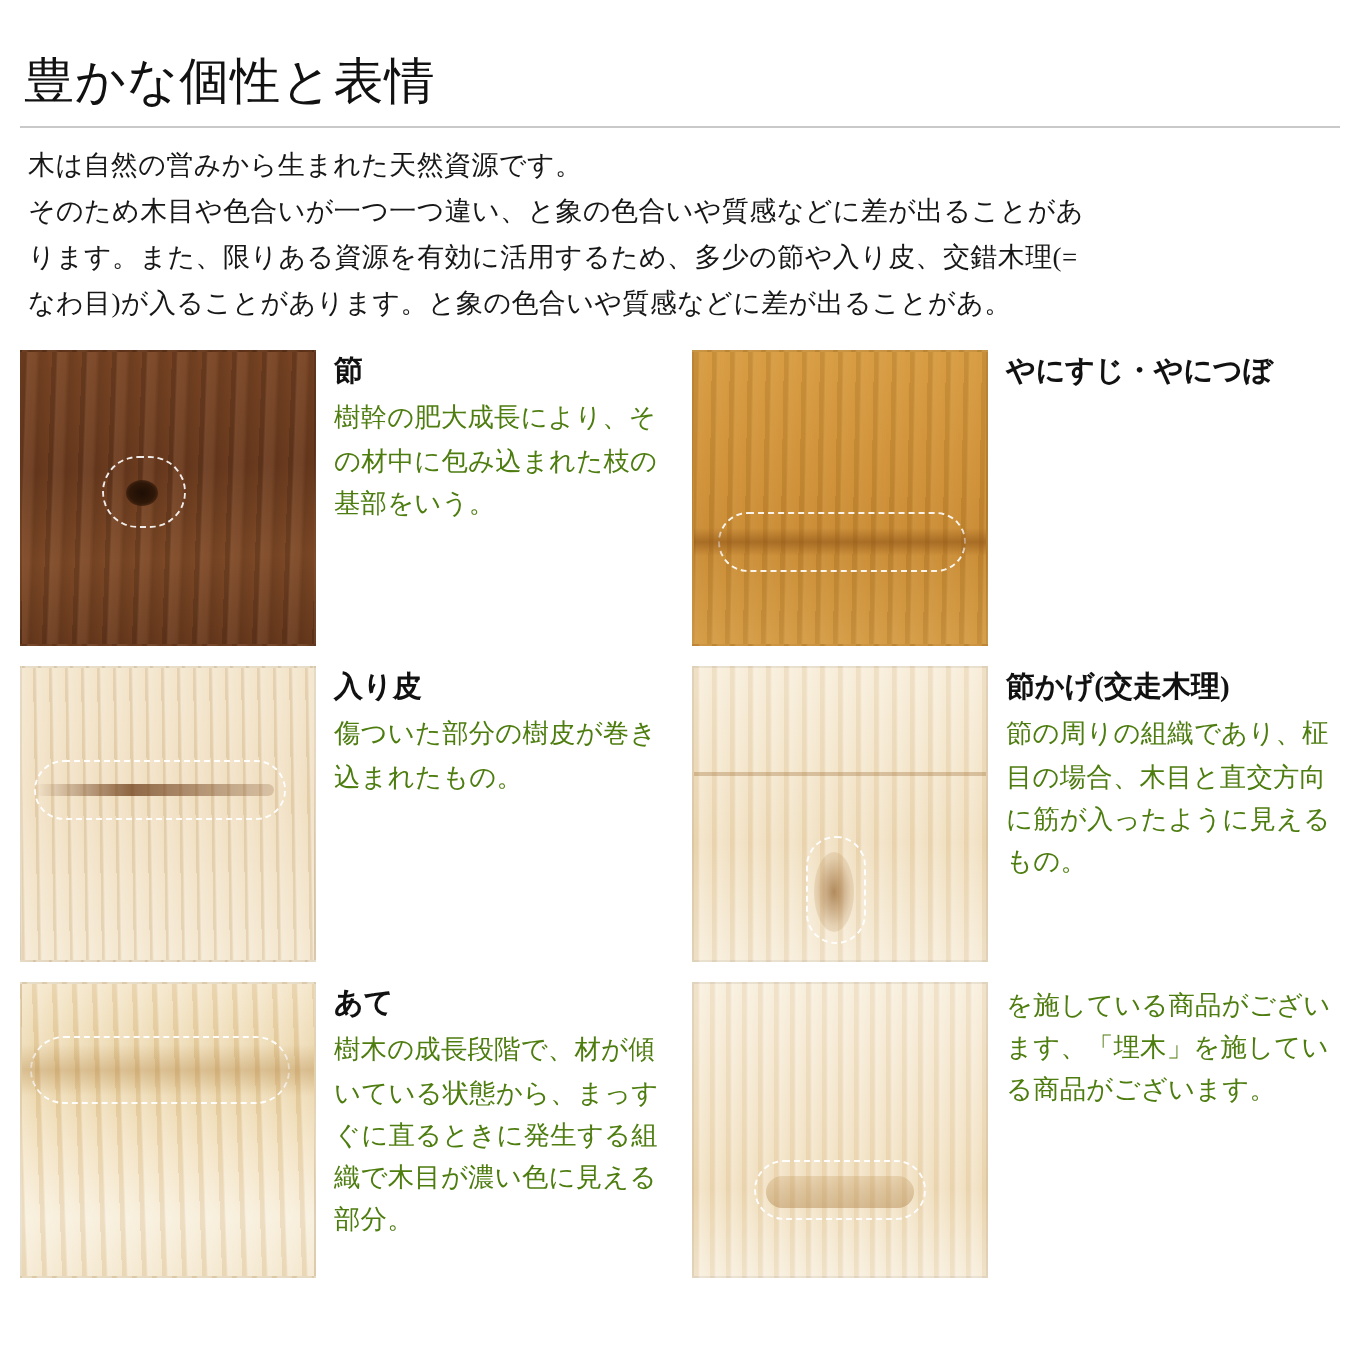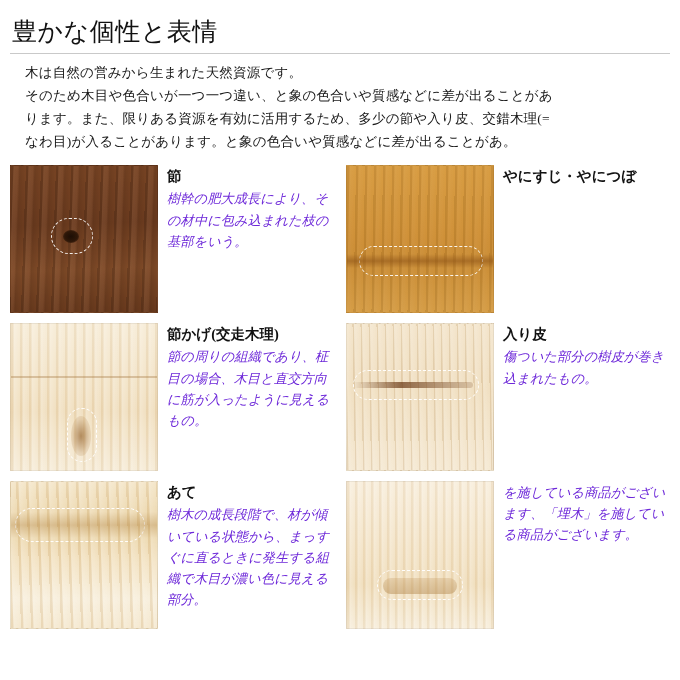--- a/index.html
+++ b/index.html
@@ -12,40 +12,40 @@
     background: #ffffff;
     font-family: "Liberation Serif", "DejaVu Serif", serif;
     color: #1a1a1a;
     overflow: hidden;
   }
   .page {
     position: relative;
     width: 680px;
     height: 624px;
     box-sizing: border-box;
-    padding: 12px 10px 0 10px;
+    padding: 22px 10px 0 10px;
   }
   .page-title {
     font-size: 25px;
     line-height: 1.25;
     font-weight: normal;
     letter-spacing: 0.5px;
     margin: 4px 0 6px 2px;
     color: #111;
   }
   .title-rule {
     border: none;
     border-top: 1px solid #c9c9c9;
     margin: 0 0 8px 0;
   }
   .intro {
     font-size: 13.5px;
     line-height: 1.62;
     letter-spacing: 0.2px;
-    margin: 0 2px 12px 15px;
+    margin: 0 2px 12px 4px;
     color: #171717;
   }
   .intro p {
     margin: 0 0 1px 0;
   }
   .grid {
     display: grid;
     grid-template-columns: 1fr 1fr;
     column-gap: 12px;
     row-gap: 10px;
@@ -82,23 +82,22 @@
   .cap-title {
     font-size: 14.5px;
     font-weight: bold;
     line-height: 1.5;
     margin-bottom: 1px;
     color: #111;
   }
   .cap-body {
     font-size: 13.2px;
     line-height: 1.6;
-    color: #6d28d9;
+    color: #4d7c0f;
     letter-spacing: 0.1px;
-    font-style: italic;
   }
 
   
   .w-fushi {
     background:
       repeating-linear-gradient(92deg,
         rgba(0,0,0,0.16) 0px, rgba(0,0,0,0.16) 2px,
         rgba(255,255,255,0.05) 3px, rgba(255,255,255,0.03) 7px,
         rgba(0,0,0,0.10) 9px, rgba(0,0,0,0.02) 15px),
       linear-gradient(178deg, #7a4524 0%, #6d3c1f 40%, #7f4a27 70%, #6a3a1d 100%);
@@ -216,40 +215,40 @@
     <div class="cell">
       <div class="swatch w-yani">
         <div class="marker dark" style="left:12px;top:80px;width:124px;height:30px;"></div>
       </div>
       <div class="caption">
         <div class="cap-title">やにすじ・やにつぼ</div>
       </div>
     </div>
 
     <div class="cell">
+      <div class="swatch w-irikawa">
+        <div class="marker light" style="left:6px;top:46px;width:126px;height:30px;"></div>
+      </div>
+      <div class="caption">
+        <div class="cap-title">入り皮</div>
+        <div class="cap-body">傷ついた部分の樹皮が巻き込まれたもの。</div>
+      </div>
+    </div>
+
+    <div class="cell">
       <div class="swatch w-fushikage">
         <div class="marker light" style="left:56px;top:84px;width:30px;height:54px;border-radius:20px;"></div>
       </div>
       <div class="caption">
         <div class="cap-title">節かげ(交走木理)</div>
         <div class="cap-body">節の周りの組織であり、柾目の場合、木目と直交方向に筋が入ったように見えるもの。</div>
       </div>
     </div>
 
     <div class="cell">
-      <div class="swatch w-irikawa">
-        <div class="marker light" style="left:6px;top:46px;width:126px;height:30px;"></div>
-      </div>
-      <div class="caption">
-        <div class="cap-title">入り皮</div>
-        <div class="cap-body">傷ついた部分の樹皮が巻き込まれたもの。</div>
-      </div>
-    </div>
-
-    <div class="cell">
       <div class="swatch w-ate">
         <div class="marker light" style="left:4px;top:26px;width:130px;height:34px;"></div>
       </div>
       <div class="caption">
         <div class="cap-title">あて</div>
         <div class="cap-body">樹木の成長段階で、材が傾いている状態から、まっすぐに直るときに発生する組織で木目が濃い色に見える部分。</div>
       </div>
     </div>
 
     <div class="cell">

